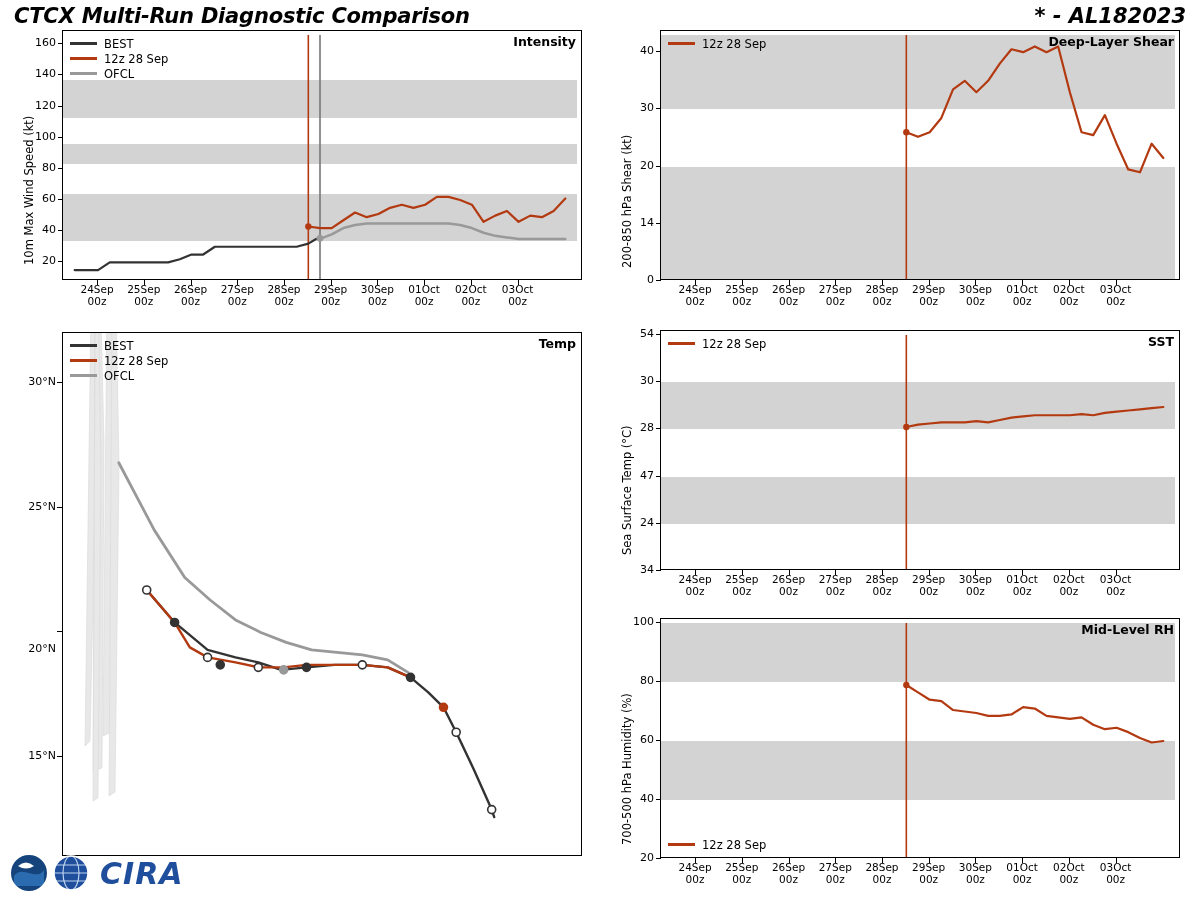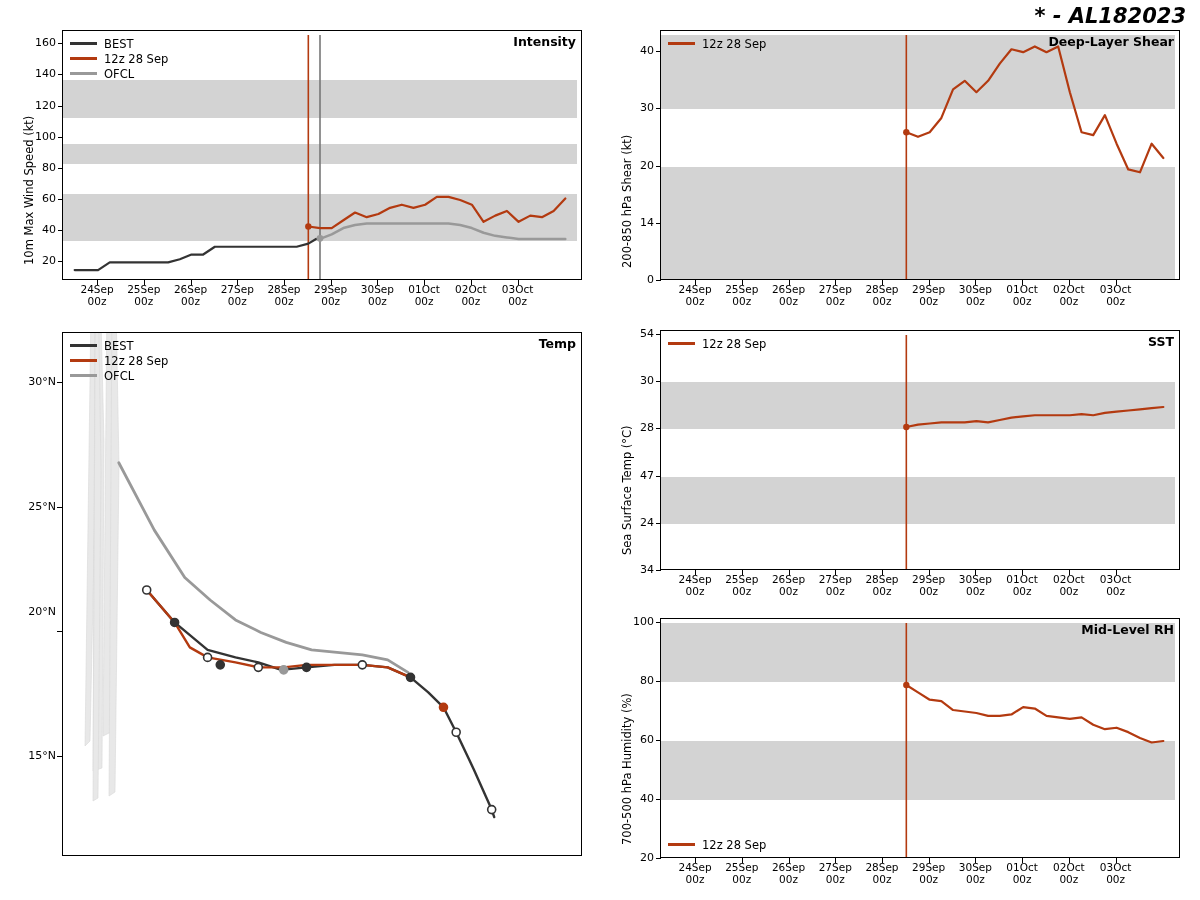--- a/index.html
+++ b/index.html
@@ -70,20 +70,21 @@
   .cira-text {
     font-size: 30px; font-weight: bold; font-style: italic;
     color: #1f4f9c; letter-spacing: 1px; margin-left: 4px;
   }
 </style>
 </head>
 <body>
 
 <div id="root">
 
+  <div class="title">CTCX Multi-Run Diagnostic Comparison</div>
   <div class="storm-id">* - AL182023</div>
 
   <div class="panel" style="left:62px; top:30px; width:520px; height:250px;">
     <div class="plot" id="plot-intensity" style="width:520px; height:250px;">
         <div class="band" style="left:0px; width:514px; top:162.81012658227849px; height:46.70886075949366px;"></div>
         <div class="band" style="left:0px; width:514px; top:112.9873417721519px; height:20.24050632911394px;"></div>
         <div class="band" style="left:0px; width:514px; top:49.151898734177216px; height:37.367088607594944px;"></div>
         <svg width="520" height="250" class="series">
           <line x1="245.31818181818184" x2="245.31818181818184" y1="4" y2="250" stroke="#b33a10" stroke-width="1.6"></line>
           <line x1="257" x2="257" y1="4" y2="250" stroke="#777777" stroke-width="1.6"></line>
@@ -207,20 +208,38 @@
     <div class="panel-label">Mid-Level RH</div>
     <div class="legend" style="left:8px; bottom:6px;">
       <div class="legend-row">
         <span class="legend-swatch" style="background:#b33a10"></span>
         <span class="legend-text">12z 28 Sep</span>
       </div>
     </div>
   </div>
   <div class="ylabel" style="left:620px; top:845px;">700-500 hPa Humidity (%)</div>
 
+  <div class="logos">
+    <svg width="42" height="42" viewBox="0 0 42 42">
+      <circle cx="21" cy="21" r="19" fill="#15447c"></circle>
+      <path d="M4 21 a17 17 0 0 1 34 0 z" fill="#15447c"></path>
+      <path d="M6 24 C14 12, 28 30, 36 18 L36 34 L6 34 Z" fill="#2b6cb0"></path>
+      <path d="M10 14 q8 -7 16 0 q-8 5 -16 0 z" fill="#ffffff"></path>
+      <circle cx="21" cy="21" r="19" fill="none" stroke="#ffffff" stroke-width="2"></circle>
+    </svg>
+    <svg width="46" height="42" viewBox="0 0 46 42">
+      <circle cx="21" cy="21" r="17" fill="#1f4f9c"></circle>
+      <ellipse cx="21" cy="21" rx="8" ry="17" fill="none" stroke="#bcd2ee" stroke-width="1.2"></ellipse>
+      <line x1="4" y1="21" x2="38" y2="21" stroke="#bcd2ee" stroke-width="1.2"></line>
+      <line x1="6" y1="13" x2="36" y2="13" stroke="#bcd2ee" stroke-width="1"></line>
+      <line x1="6" y1="29" x2="36" y2="29" stroke="#bcd2ee" stroke-width="1"></line>
+      <circle cx="21" cy="21" r="17" fill="none" stroke="#ffffff" stroke-width="1.5"></circle>
+    </svg>
+    <span class="cira-text">CIRA</span>
+  </div>
 
 <div class="tickmark" style="left:58px; top:261.3164556962025px; width:5px; height:1px;"></div>
     <div class="ytick" style="left:18px; top:254.31645569620252px; width:38px;">20</div>
     <div class="tickmark" style="left:58px; top:230.17721518987344px; width:5px; height:1px;"></div>
     <div class="ytick" style="left:18px; top:223.17721518987344px; width:38px;">40</div>
     <div class="tickmark" style="left:58px; top:199.03797468354432px; width:5px; height:1px;"></div>
     <div class="ytick" style="left:18px; top:192.03797468354432px; width:38px;">60</div>
     <div class="tickmark" style="left:58px; top:167.8987341772152px; width:5px; height:1px;"></div>
     <div class="ytick" style="left:18px; top:160.8987341772152px; width:38px;">80</div>
     <div class="tickmark" style="left:58px; top:136.75949367088606px; width:5px; height:1px;"></div>
@@ -459,18 +478,18 @@
       <div>00z</div>
     </div>
     <div class="tickmark" style="left:1115.590909090909px; top:858px; width:1px; height:5px;"></div>
     <div class="xtick" style="left:1085.590909090909px; top:861px; width:60px;">
       <div>03Oct</div>
       <div>00z</div>
     </div>
     <div class="tickmark" style="left:57px; top:756.1904761904761px; width:6px; height:1px;"></div>
     <div class="ytick" style="left:12px; top:749.1904761904761px; width:44px;">15°N</div>
     <div class="tickmark" style="left:57px; top:631.4285714285713px; width:6px; height:1px;"></div>
-    <div class="ytick" style="left:12px; top:605px; width:44px;">20°N</div>
+    <div class="ytick" style="left:12px; top:642px; width:44px;">20°N</div>
     <div class="tickmark" style="left:57px; top:506.66666666666663px; width:6px; height:1px;"></div>
     <div class="ytick" style="left:12px; top:499.66666666666663px; width:44px;">25°N</div>
     <div class="tickmark" style="left:57px; top:381.9047619047619px; width:6px; height:1px;"></div>
     <div class="ytick" style="left:12px; top:374.9047619047619px; width:44px;">30°N</div>
   </div>
 
 </body></html>

